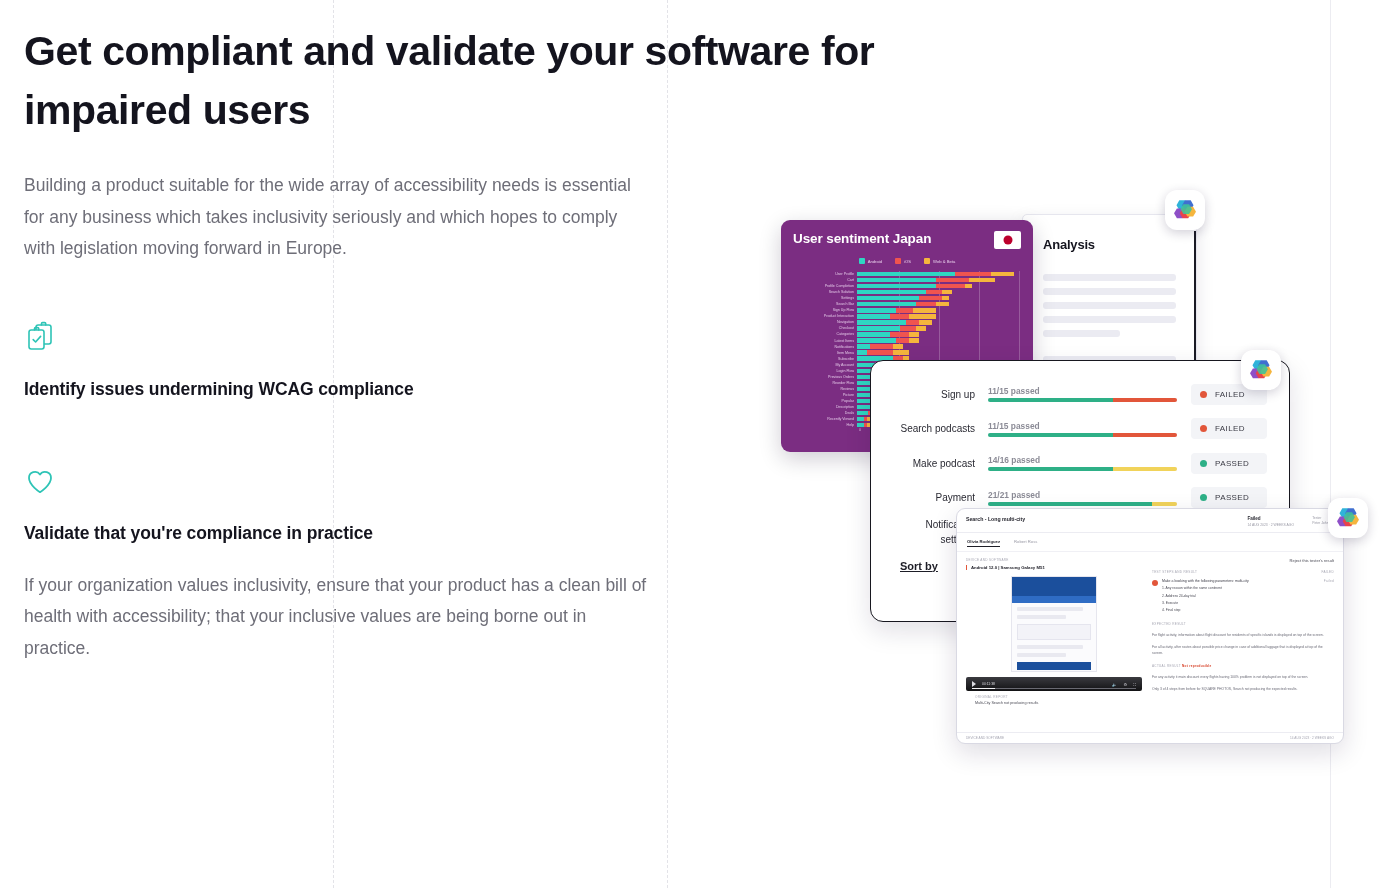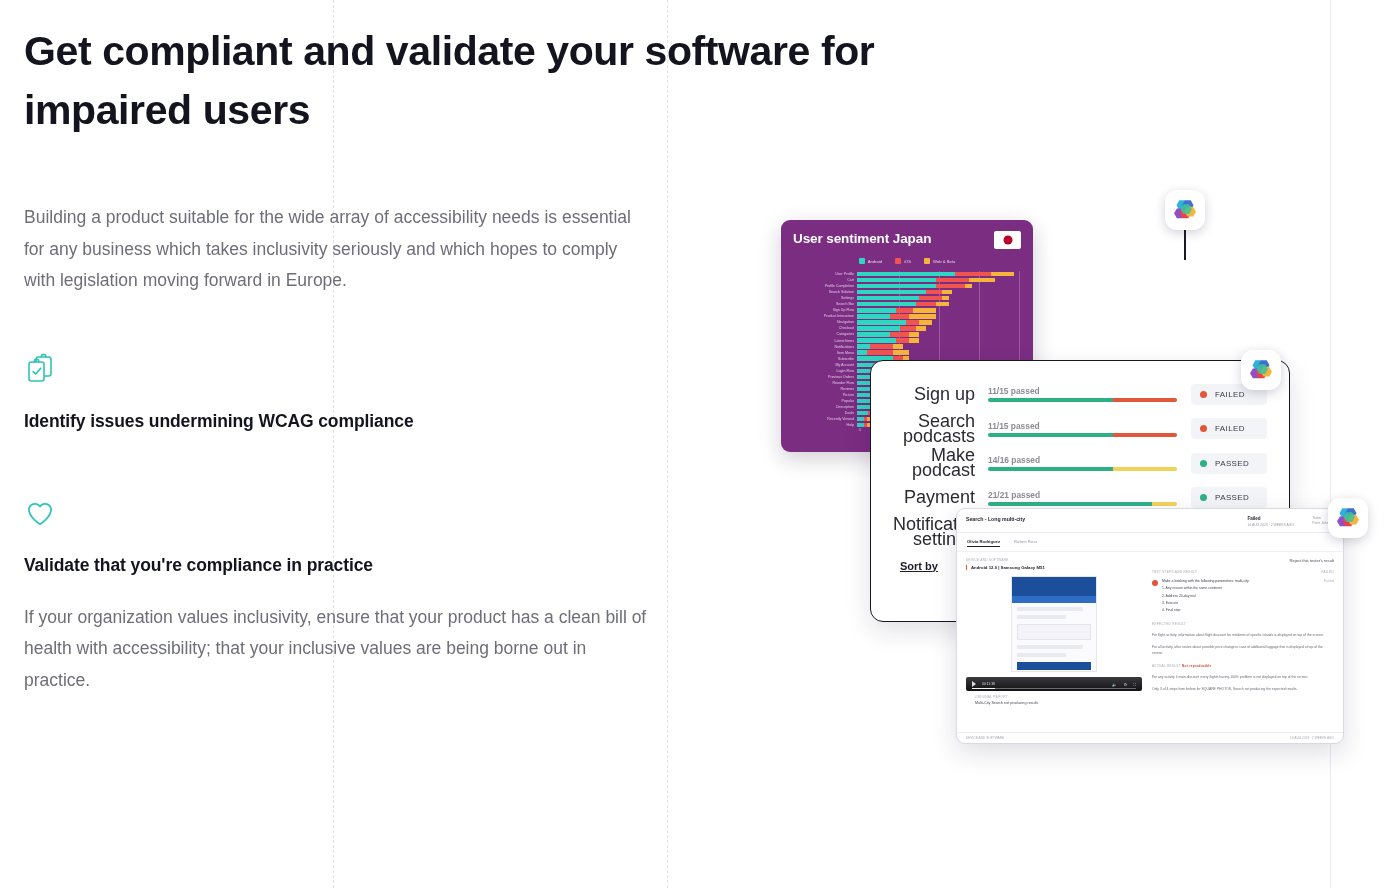--- a/index.html
+++ b/index.html
@@ -48,21 +48,21 @@
     font-size: 41px;
     line-height: 59px;
     font-weight: 700;
     color: #14141e;
     letter-spacing: -0.4px;
     width: 960px;
     max-width: 960px;
   }
 
   .intro {
-    margin-top: 62px;
+    margin-top: 30px;
     font-size: 17.5px;
     line-height: 31.5px;
     color: #6e6e78;
     width: 625px;
   }
 
   .feature { margin-top: 56px; }
   .feature.second { margin-top: 65px; }
 
   .feat-icon {
@@ -282,21 +282,21 @@
   .test-row {
     display: flex;
     align-items: center;
     height: 34.5px;
   }
   .test-name {
     width: 95px;
     flex: 0 0 95px;
     text-align: right;
     padding-right: 13px;
-    font-size: 18px;
+    font-size: 10px;
     line-height: 15px;
     color: #2a2a33;
   }
   .test-mid { flex: 1; padding-right: 14px; font-weight: bold; }
   .test-count {
     font-size: 8.4px;
     color: #8b8b96;
     margin-bottom: 2px;
   }
   .test-bar {
@@ -490,20 +490,32 @@
       <h3 class="feat-title">Validate that you're compliance in practice</h3>
       <p class="feat-body">If your organization values inclusivity, ensure that your product has a clean bill of health with accessibility; that your inclusive values are being borne out in practice.</p>
     </div>
   </div>
 
   <div class="visual">
 
     <div class="stem stem-1"></div>
     <div class="stem stem-2"></div>
 
+    <div class="card-analysis">
+      <div class="an-title">Analysis</div>
+      <div class="sk first"></div>
+      <div class="sk"></div>
+      <div class="sk"></div>
+      <div class="sk"></div>
+      <div class="sk short"></div>
+      <div class="sk gap"></div>
+      <div class="sk"></div>
+      <div class="sk"></div>
+      <div class="an-divider"></div>
+    </div>
 
     <div class="card-purple">
       <div class="pc-head">
         <div class="pc-title">User sentiment Japan</div>
         <div class="flag"></div>
       </div>
       <div class="pc-legend">
           <div class="lg">
             <span class="lg-sw" style="background: rgb(47, 214, 194);"></span>
             <span class="lg-tx">Android</span>

